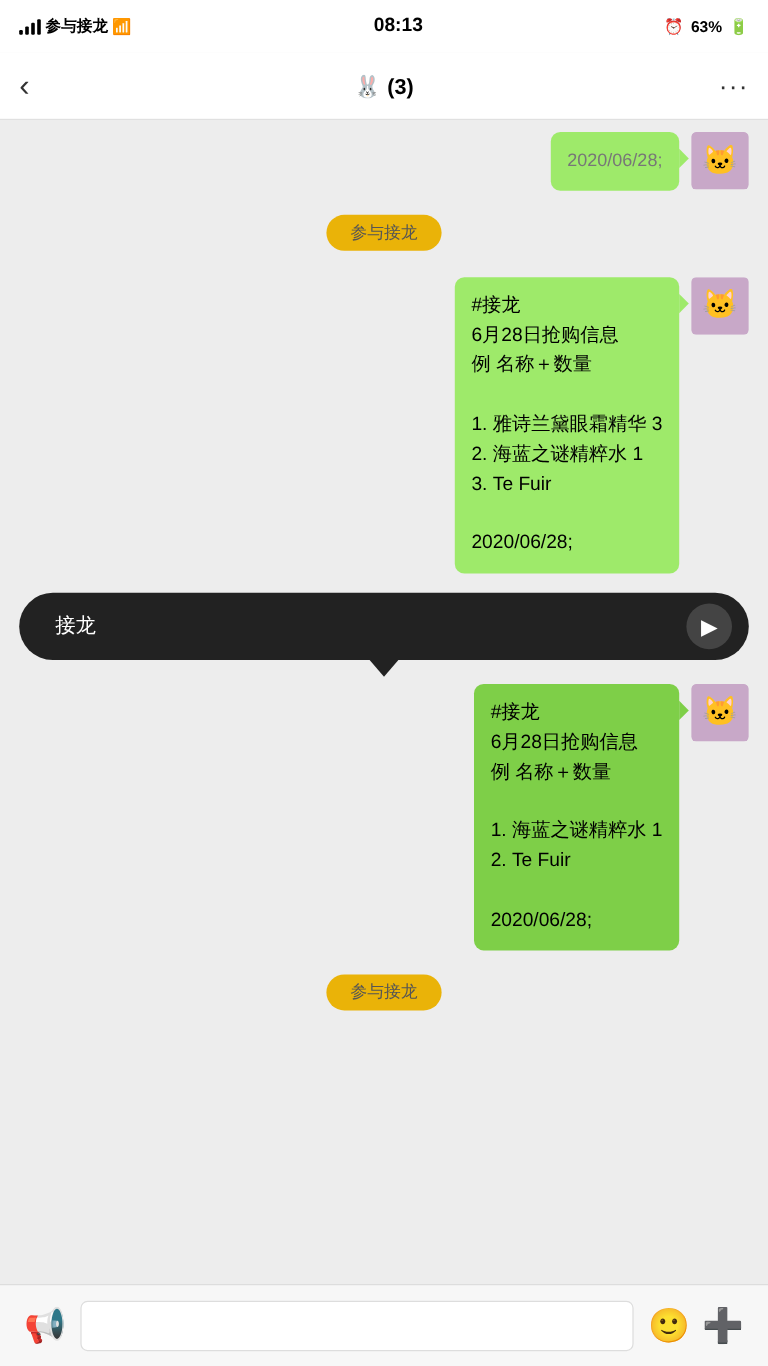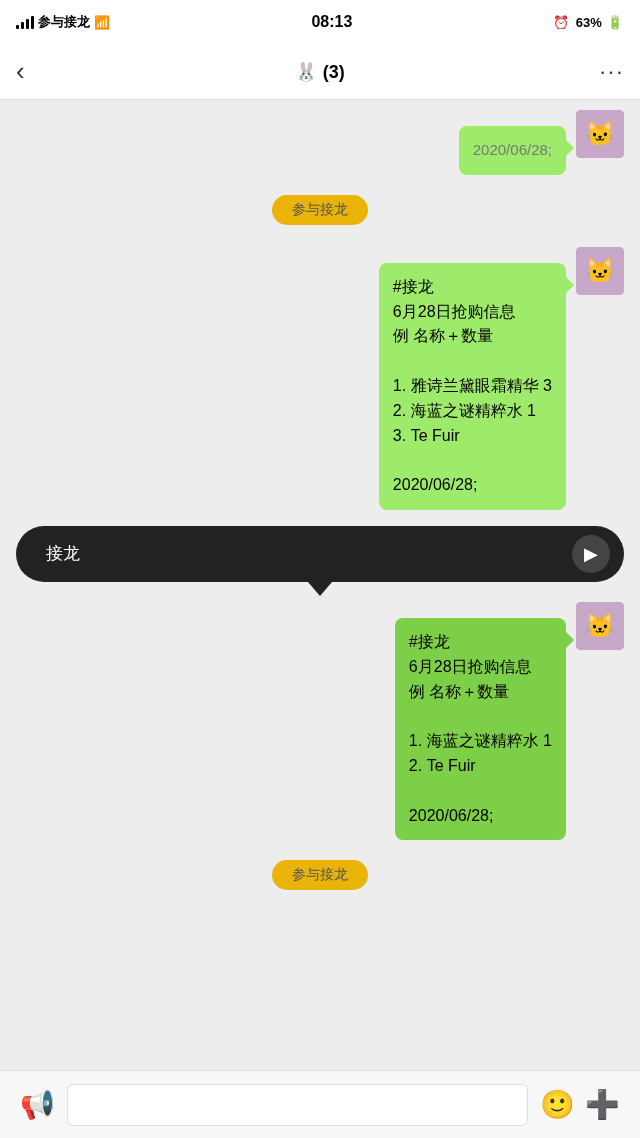--- a/index.html
+++ b/index.html
@@ -102,21 +102,20 @@
 
     .bubble {
       max-width: 420px;
       background: #9eea6a;
       border-radius: 8px;
       padding: 12px 14px;
       font-size: 16px;
       line-height: 1.55;
       color: #000;
       position: relative;
-      margin-top: 16px;
     }
     .bubble.highlighted {
       background: #7ecf48;
     }
     .message-row.right .bubble {
       margin-right: 10px;
     }
 
     
     .bubble::after {

